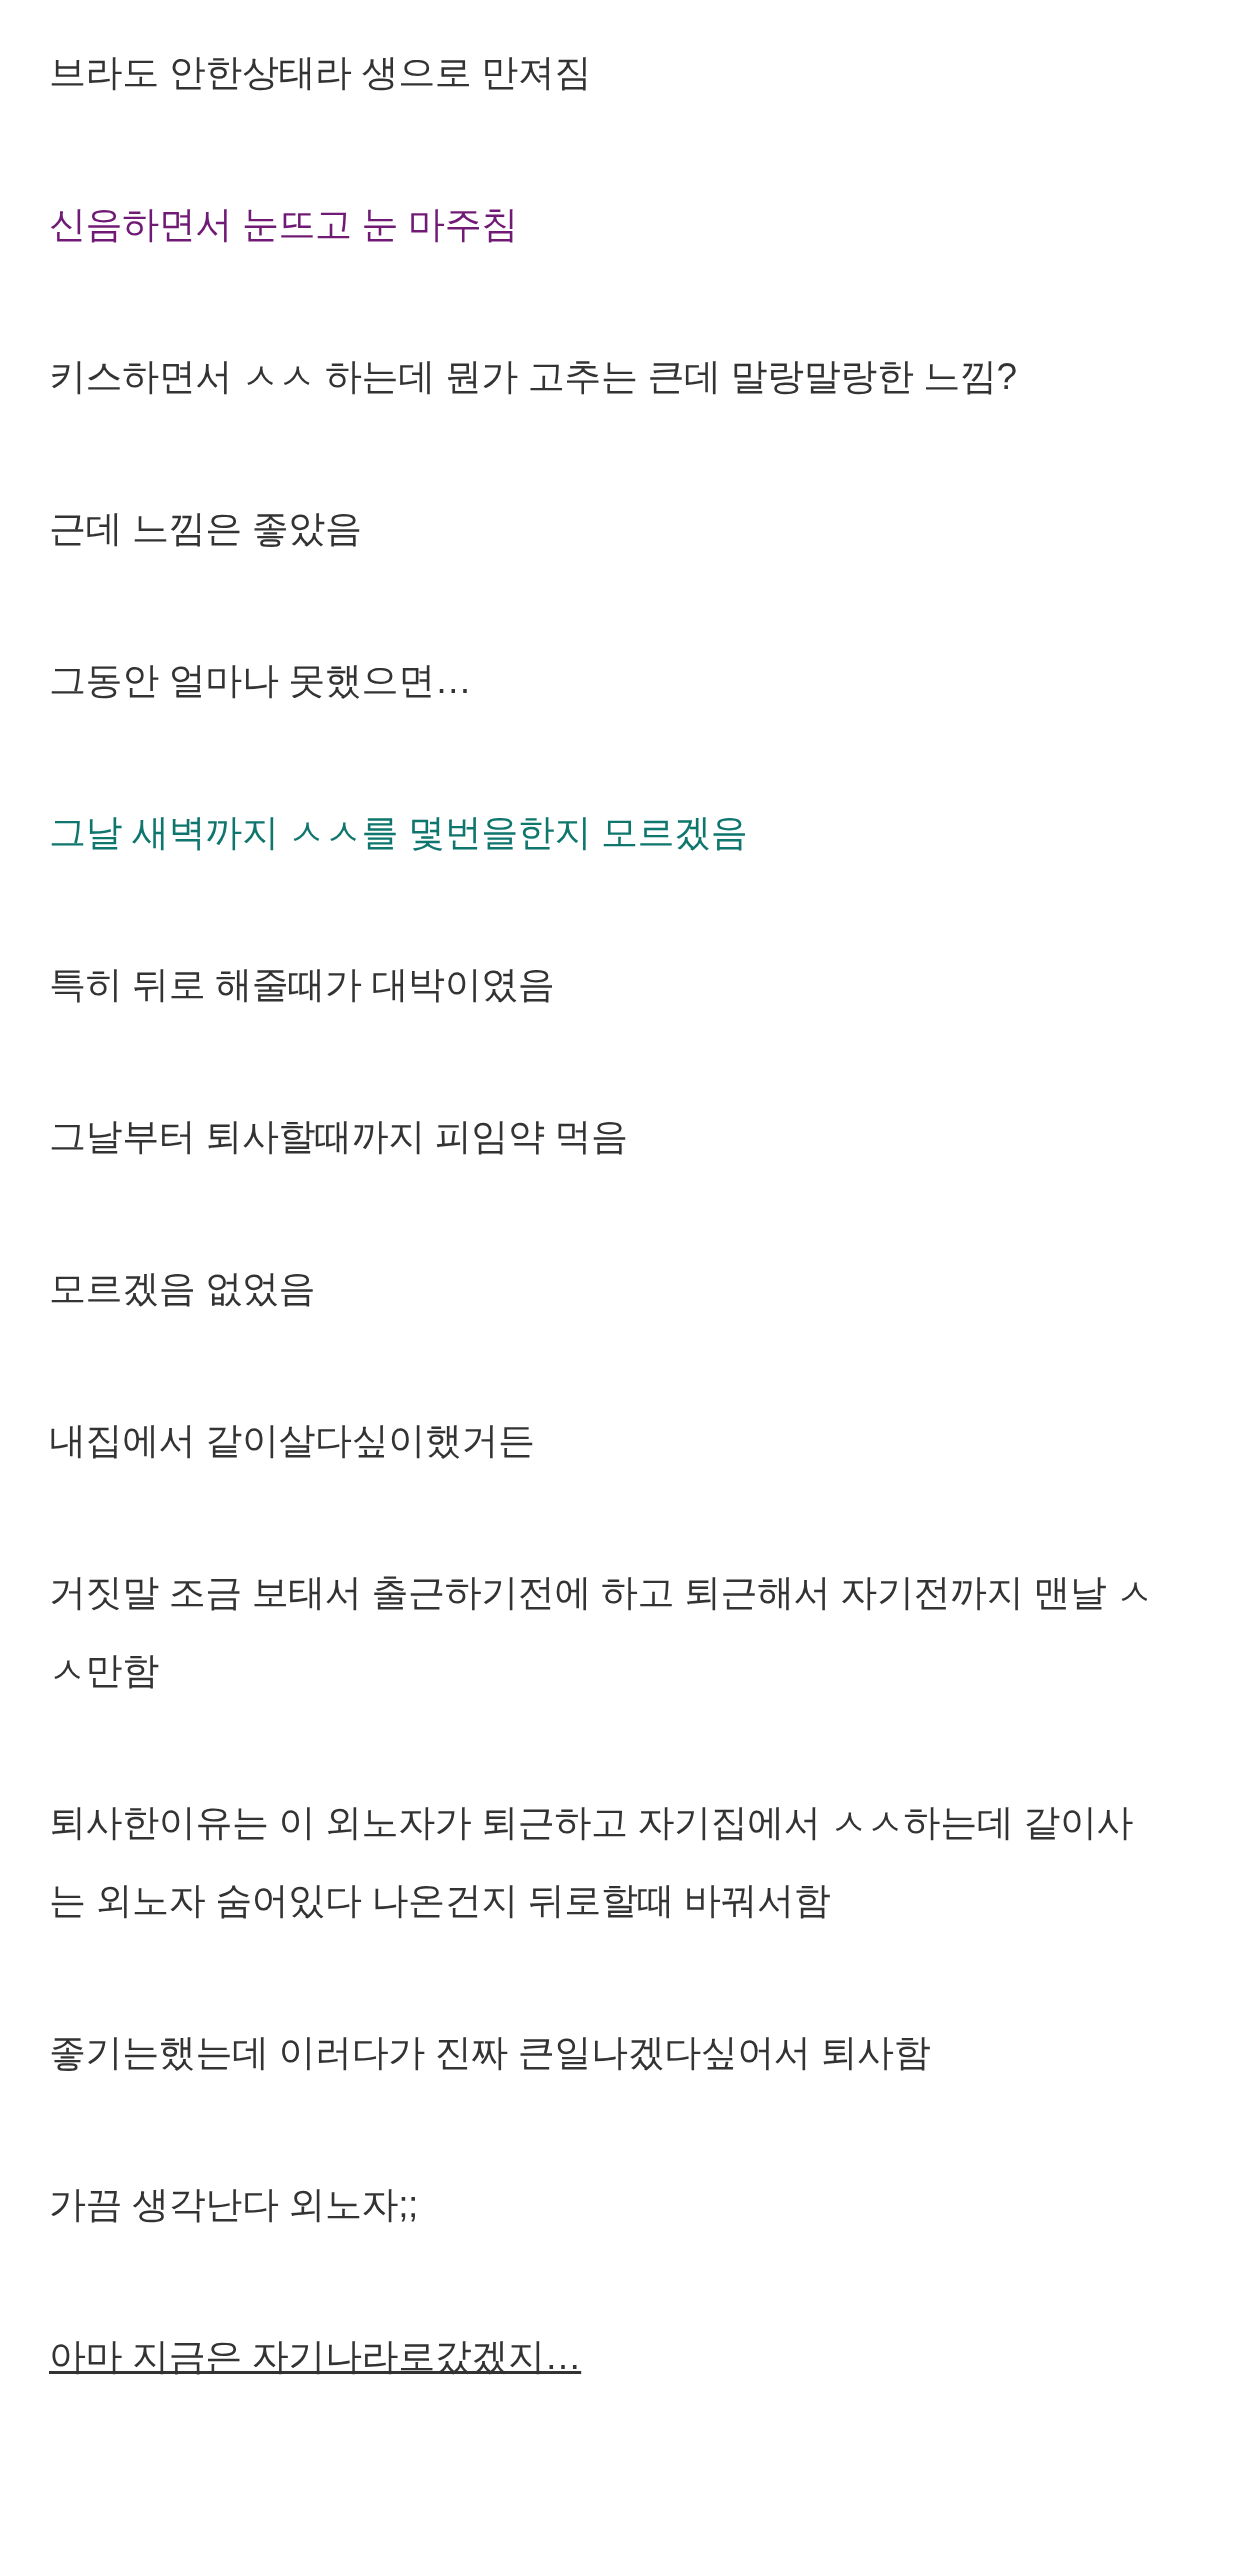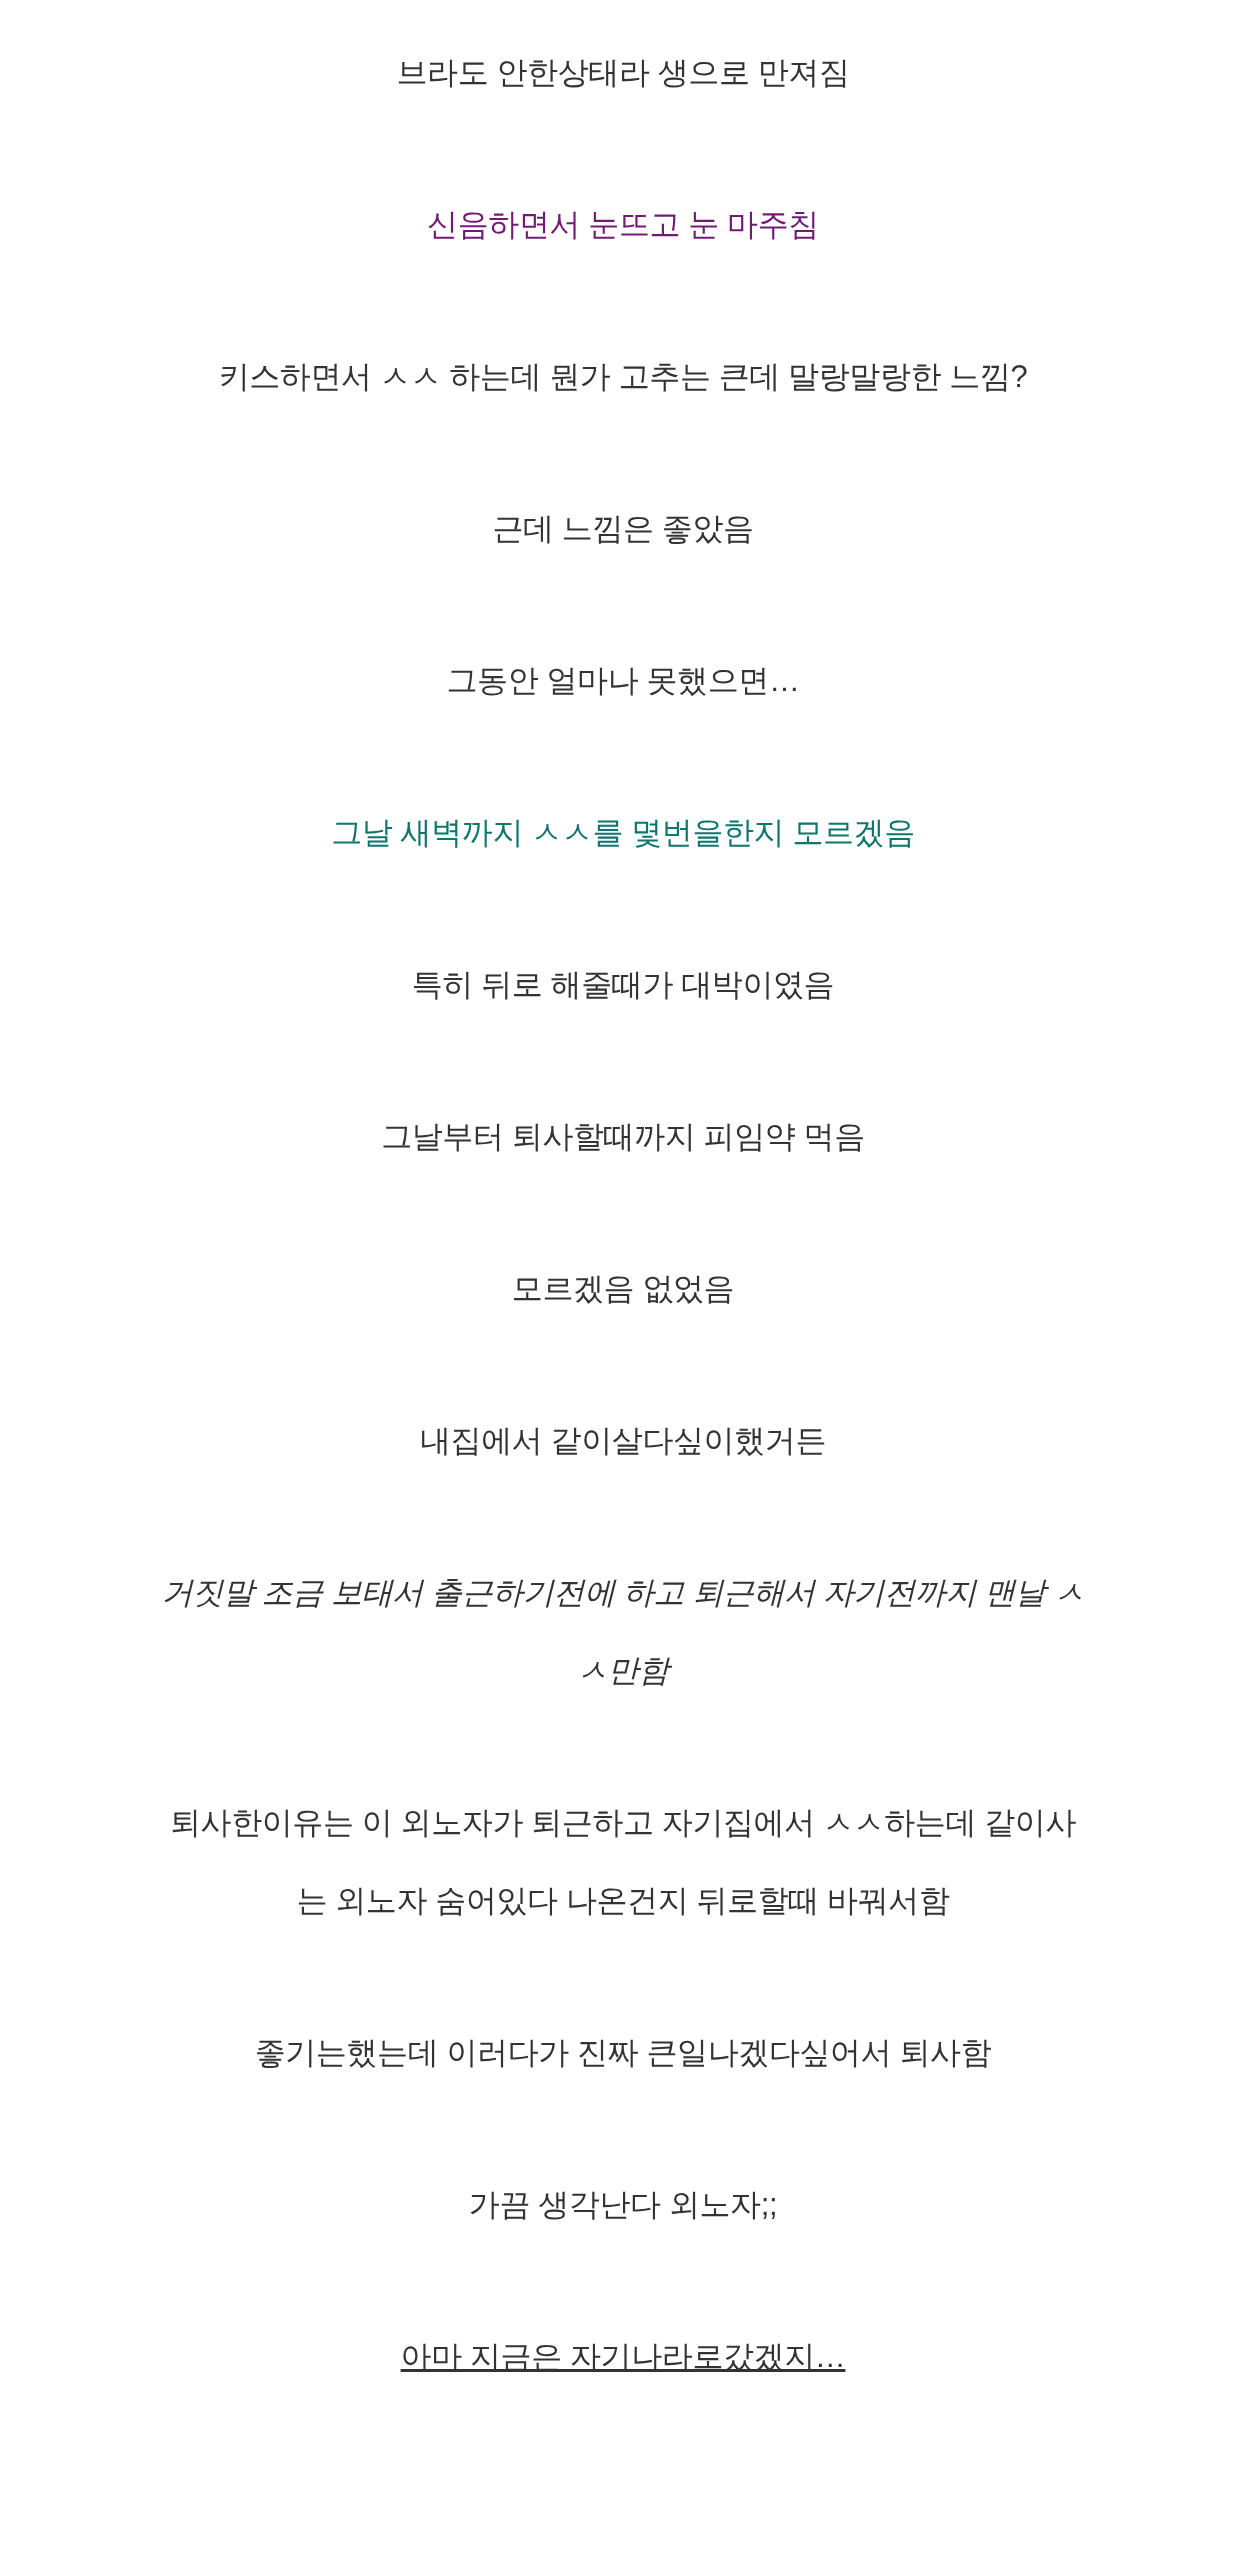--- a/index.html
+++ b/index.html
@@ -14,50 +14,50 @@
   }
   .post-body {
     box-sizing: border-box;
     width: 1244px;
     height: 2576px;
     padding: 34px 47px 0 49px;
     background: #ffffff;
   }
   .para {
     font-family: "Liberation Sans", "DejaVu Sans", sans-serif;
-    font-size: 31px;
+    font-size: 37px;
     line-height: 78px;
     font-weight: 400;
     color: #333333;
     letter-spacing: -0.4px;
     margin: 0 0 74px 0;
     white-space: pre-line;      
     word-break: break-all;      
-    text-align: center;
+    text-align: left;
   }
   .para:last-child {
     margin-bottom: 0;
   }
 </style>
 </head>
 <body style="background: rgb(255, 255, 255);">
 
 <main class="post-body">
   <div id="paragraph-list">
       <p class="para" style="color: rgb(51, 51, 51);">브라도 안한상태라 생으로 만져짐</p>
       <p class="para" style="color: #701a75;">신음하면서 눈뜨고 눈 마주침</p>
       <p class="para" style="color: rgb(51, 51, 51);">키스하면서 ㅅㅅ 하는데 뭔가 고추는 큰데 말랑말랑한 느낌?</p>
       <p class="para" style="color: rgb(51, 51, 51);">근데 느낌은 좋았음</p>
       <p class="para" style="color: rgb(51, 51, 51);">그동안 얼마나 못했으면…</p>
       <p class="para" style="color: #0f766e;">그날 새벽까지 ㅅㅅ를 몇번을한지 모르겠음</p>
       <p class="para" style="color: rgb(51, 51, 51);">특히 뒤로 해줄때가 대박이였음</p>
       <p class="para" style="color: rgb(51, 51, 51);">그날부터 퇴사할때까지 피임약 먹음</p>
       <p class="para" style="color: rgb(51, 51, 51);">모르겠음 없었음</p>
       <p class="para" style="color: rgb(51, 51, 51);">내집에서 같이살다싶이했거든</p>
-      <p class="para" style="color: rgb(51, 51, 51); font-style: italic;">거짓말 조금 보태서 출근하기전에 하고 퇴근해서 자기전까지 맨날 ㅅ
+      <p class="para" style="color: rgb(51, 51, 51);">거짓말 조금 보태서 출근하기전에 하고 퇴근해서 자기전까지 맨날 ㅅ
 ㅅ만함</p>
       <p class="para" style="color: rgb(51, 51, 51);">퇴사한이유는 이 외노자가 퇴근하고 자기집에서 ㅅㅅ하는데 같이사
 는 외노자 숨어있다 나온건지 뒤로할때 바꿔서함</p>
       <p class="para" style="color: rgb(51, 51, 51);">좋기는했는데 이러다가 진짜 큰일나겠다싶어서 퇴사함</p>
       <p class="para" style="color: rgb(51, 51, 51);">가끔 생각난다 외노자;;</p>
       <p class="para" style="color: rgb(51, 51, 51); text-decoration: underline;">아마 지금은 자기나라로갔겠지…</p>
     </div>
 </main>
 
 

